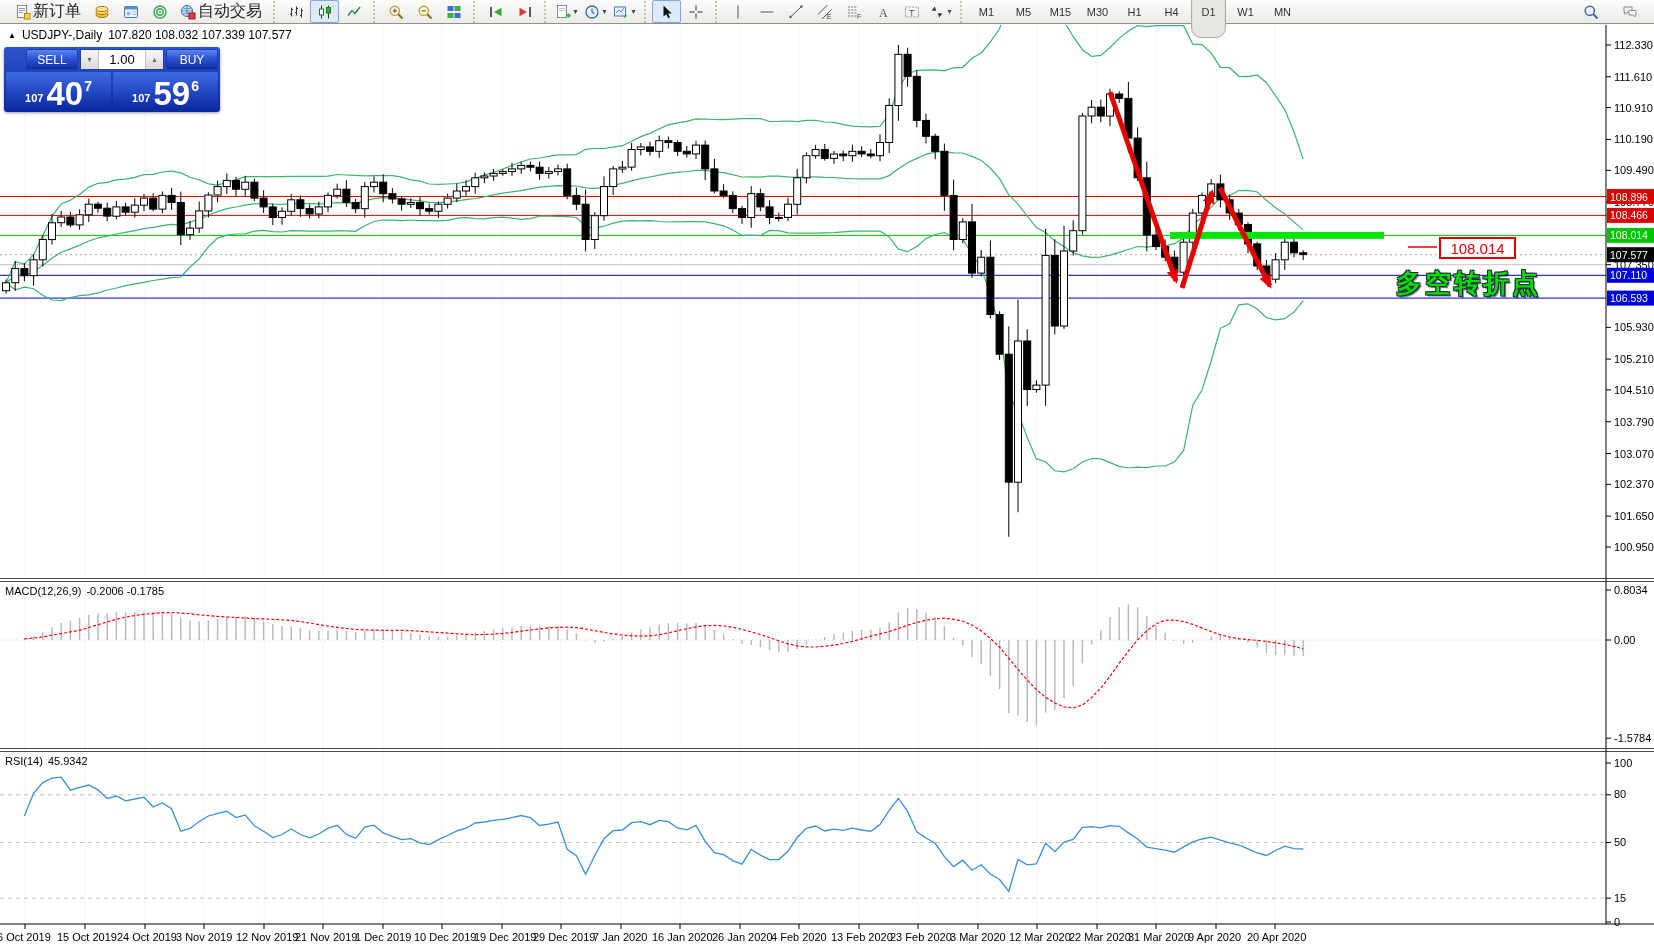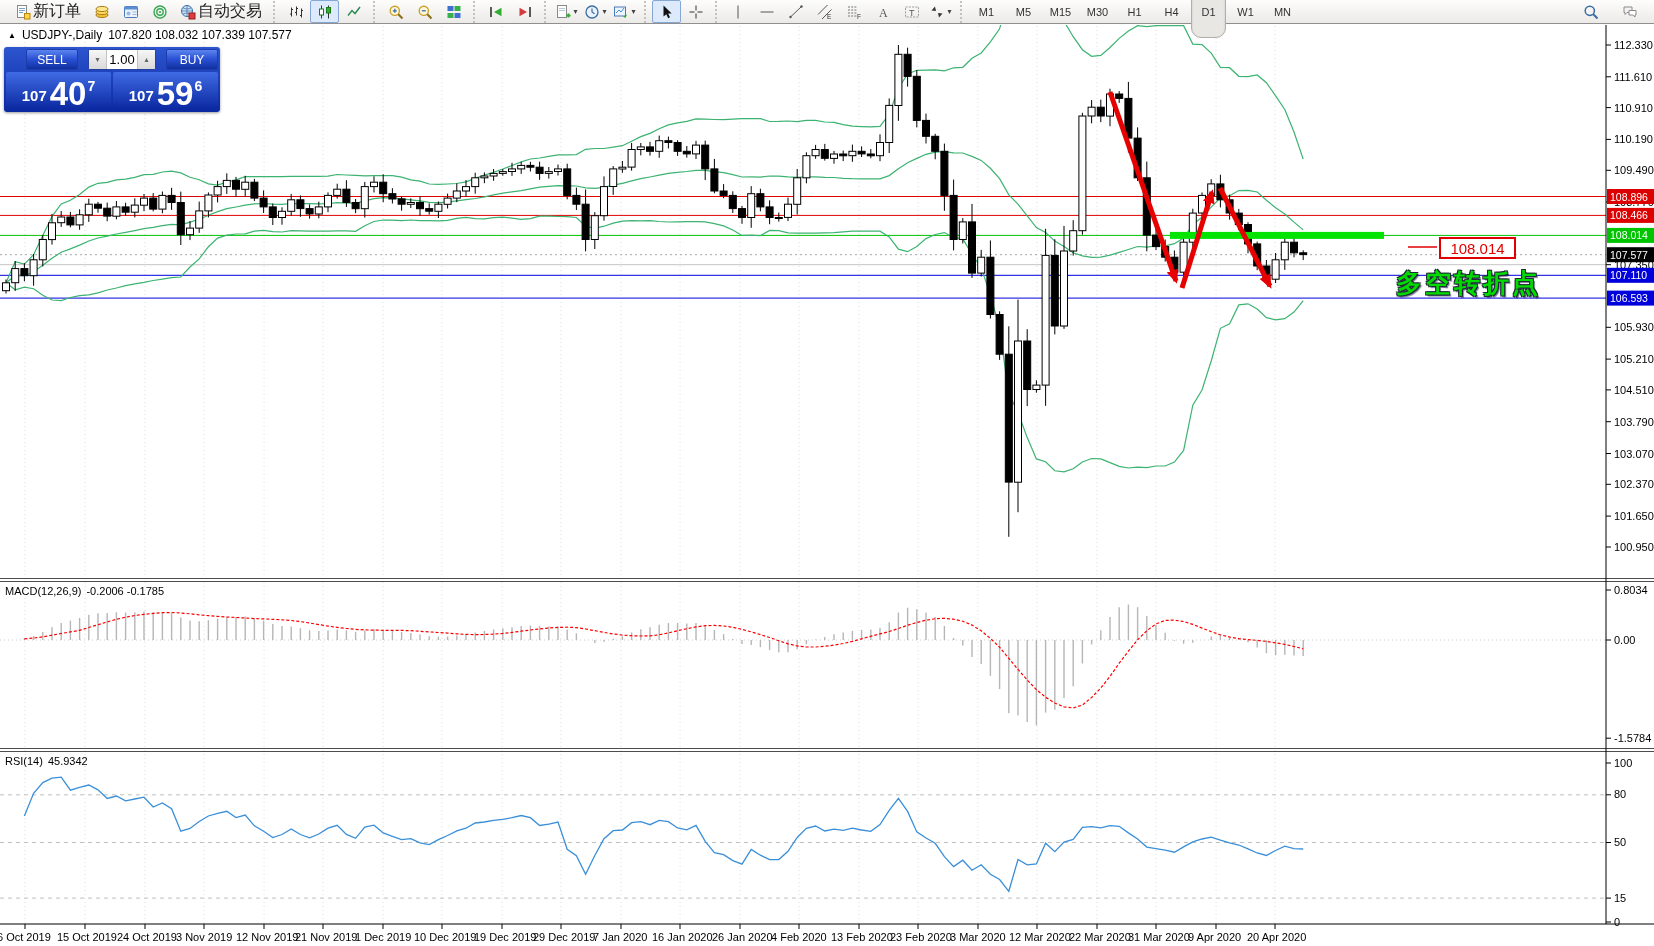--- a/index.html
+++ b/index.html
@@ -28,35 +28,35 @@
   #chart-svg{position:absolute;left:0;top:0;z-index:1;font-family:"Liberation Sans",sans-serif;}
   .chart-title{position:absolute;left:8px;top:28px;z-index:6;font-size:12px;color:#000;
     display:flex;align-items:center;gap:6px;}
   .chart-title .tri{font-size:8px;}
   .ind-label{position:absolute;left:5px;z-index:6;font-size:11px;color:#000;}
   .ind-label span{margin-right:5px;}
   
   .trade-panel{position:absolute;left:4px;top:47px;width:216px;z-index:10;
     background:linear-gradient(#2c55cf,#0b2aa2);border-radius:3px;padding:2px;box-sizing:border-box;
     box-shadow:0 1px 3px rgba(0,0,0,.4);}
-  .tp-top{display:flex;height:21px;gap:10px;padding-left:20px;}
+  .tp-top{display:flex;height:21px;gap:2px;padding-left:20px;}
   .tp-btn{flex:0 0 52px;display:flex;align-items:center;justify-content:center;color:#fff;
     font-size:12px;background:linear-gradient(#5b85ee,#2a50d4 48%,#11309f);border-radius:2px;
     border:1px solid #1d3cae;box-sizing:border-box;}
   .tp-vol{flex:1;display:flex;background:#fff;border:1px solid #24419f;border-radius:2px;overflow:hidden;}
   .tp-spin{width:17px;display:flex;align-items:center;justify-content:center;font-size:8px;color:#666;
     background:linear-gradient(#f7f7f7,#d9d9d9);}
   .tp-spin.dn{border-right:1px solid #c2c2c2;}
   .tp-spin.up{border-left:1px solid #c2c2c2;}
   .tp-vol input{flex:1;border:none;outline:none;text-align:center;font-size:13px;
     font-family:"Liberation Sans",sans-serif;color:#000;min-width:10px;}
   .tp-prices{display:flex;gap:2px;margin-top:2px;height:38px;}
   .tp-price{flex:1;display:flex;align-items:flex-end;justify-content:center;color:#fff;
     background:linear-gradient(#3f6be4,#0a28a0);border-radius:2px;padding-bottom:1px;}
-  .tp-price .whole{font-size:15px;font-weight:bold;margin:0 3px 5px 0;}
+  .tp-price .whole{font-size:11px;font-weight:bold;margin:0 3px 5px 0;}
   .tp-price .big{font-size:33px;font-weight:bold;line-height:.92;}
   .tp-price .sup{font-size:14px;font-weight:bold;margin:0 0 15px 1px;}
   
   .price-box{position:absolute;left:1439px;top:237px;width:73px;height:18px;z-index:7;
     background:#fff;border:2px solid #e00000;color:#e00000;font-size:15px;
     display:flex;align-items:center;justify-content:center;}
   .cn-note{position:absolute;left:1396px;top:266px;z-index:7;font-size:26px;font-weight:bold;
     letter-spacing:3px;color:#00dc00;white-space:nowrap;
     text-shadow:-1px -1px 0 #222a3a,1px -1px 0 #222a3a,-1px 1px 0 #222a3a,1px 1px 0 #222a3a,2px 2px 1px rgba(10,10,60,.55);}
 </style>

